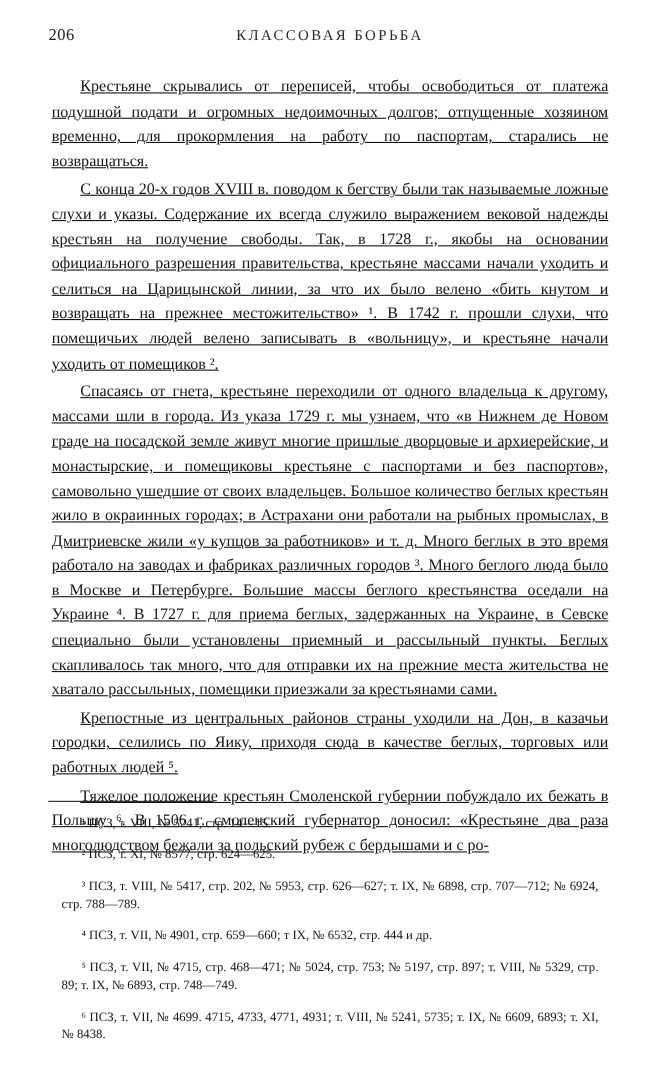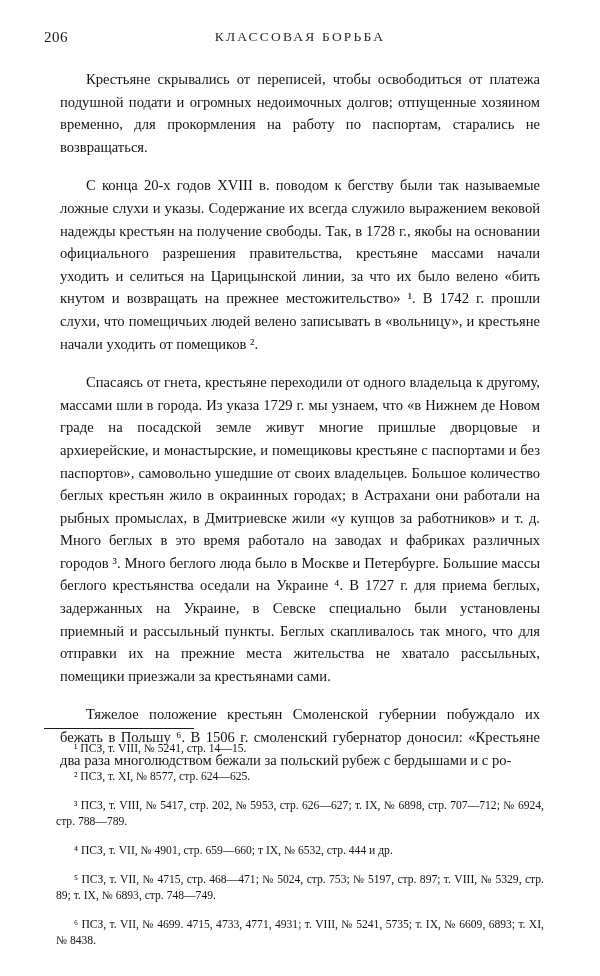--- a/index.html
+++ b/index.html
@@ -16,21 +16,21 @@
   }
   .page {
     position: relative;
     width: 600px;
     height: 976px;
     box-sizing: border-box;
     padding: 24px 44px 10px 44px;
   }
   .running-head {
     display: flex;
-    align-items: center;
+    align-items: flex-start;
     height: 26px;
     margin-bottom: 18px;
   }
   .folio {
     font-size: 15px;
     letter-spacing: 0.5px;
     width: 60px;
     color: #1a1a1a;
   }
   .head-title {
@@ -42,22 +42,23 @@
     padding-right: 60px;
   }
   .body-text {
     font-size: 14.6px;
     line-height: 22.6px;
     text-align: justify;
     text-justify: inter-word;
     color: #141414;
   }
   .body-text p {
-    margin: 16px;
+    margin: 3px;
     text-indent: 26px;
+    text-decoration: underline;
   }
   .notes {
     position: absolute;
     left: 44px;
     right: 44px;
     bottom: 14px;
   }
   .notes-rule {
     width: 150px;
     height: 1px;
@@ -80,20 +81,21 @@
 
   <div class="running-head">
     <div class="folio">206</div>
     <div class="head-title">КЛАССОВАЯ БОРЬБА</div>
   </div>
 
   <div class="body-text">
     <p>Крестьяне скрывались от переписей, чтобы освободиться от платежа подушной подати и огромных недоимочных долгов; отпущенные хозяином временно, для прокормления на работу по паспортам, старались не возвращаться.</p>
     <p>С конца 20-х годов XVIII в. поводом к бегству были так называемые ложные слухи и указы. Содержание их всегда служило выражением вековой надежды крестьян на получение свободы. Так, в 1728 г., якобы на основании официального разрешения правительства, крестьяне массами начали уходить и селиться на Царицынской линии, за что их было велено «бить кнутом и возвращать на прежнее местожительство» ¹. В 1742 г. прошли слухи, что помещичьих людей велено записывать в «вольницу», и крестьяне начали уходить от помещиков ².</p>
     <p>Спасаясь от гнета, крестьяне переходили от одного владельца к другому, массами шли в города. Из указа 1729 г. мы узнаем, что «в Нижнем де Новом граде на посадской земле живут многие пришлые дворцовые и архиерейские, и монастырские, и помещиковы крестьяне с паспортами и без паспортов», самовольно ушедшие от своих владельцев. Большое количество беглых крестьян жило в окраинных городах; в Астрахани они работали на рыбных промыслах, в Дмитриевске жили «у купцов за работников» и т. д. Много беглых в это время работало на заводах и фабриках различных городов ³. Много беглого люда было в Москве и Петербурге. Большие массы беглого крестьянства оседали на Украине ⁴. В 1727 г. для приема беглых, задержанных на Украине, в Севске специально были установлены приемный и рассыльный пункты. Беглых скапливалось так много, что для отправки их на прежние места жительства не хватало рассыльных, помещики приезжали за крестьянами сами.</p>
+    <p>Крепостные из центральных районов страны уходили на Дон, в казачьи городки, селились по Яику, приходя сюда в качестве беглых, торговых или работных людей ⁵.</p>
     <p>Тяжелое положение крестьян Смоленской губернии побуждало их бежать в Польшу ⁶. В 1506 г. смоленский губернатор доносил: «Крестьяне два раза многолюдством бежали за польский рубеж с бердышами и с ро-</p>
   </div>
 
   <div class="notes">
     <div class="notes-rule"></div>
     <p class="note">¹ ПСЗ, т. VIII, № 5241, стр. 14—15.</p>
     <p class="note">² ПСЗ, т. XI, № 8577, стр. 624—625.</p>
     <p class="note">³ ПСЗ, т. VIII, № 5417, стр. 202, № 5953, стр. 626—627; т. IX, № 6898, стр. 707—712; № 6924, стр. 788—789.</p>
     <p class="note">⁴ ПСЗ, т. VII, № 4901, стр. 659—660; т IX, № 6532, стр. 444 и др.</p>
     <p class="note">⁵ ПСЗ, т. VII, № 4715, стр. 468—471; № 5024, стр. 753; № 5197, стр. 897; т. VIII, № 5329, стр. 89; т. IX, № 6893, стр. 748—749.</p>

